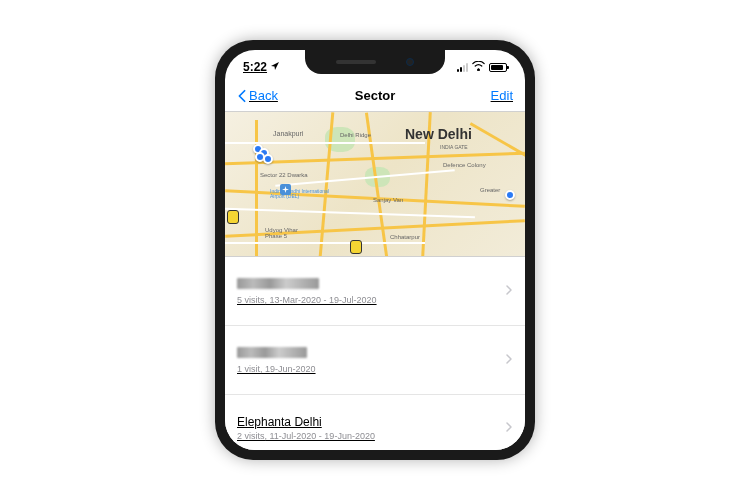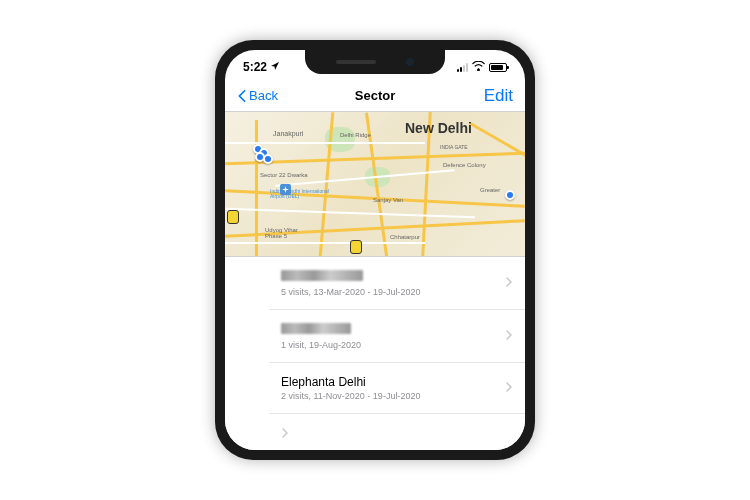--- a/index.html
+++ b/index.html
@@ -18,20 +18,21 @@
     }
     .phone-frame {
       width: 320px;
       height: 420px;
       background: #1a1a1a;
       border-radius: 38px;
       padding: 10px;
       box-shadow: 0 0 15px rgba(0,0,0,0.3);
       position: relative;
       overflow: hidden;
+      text-decoration: underline;
     }
     .phone-frame::before {
       content: '';
       position: absolute;
       left: -5px;
       top: 80px;
       width: 3px;
       height: 30px;
       background: #2a2a2a;
       border-radius: 2px 0 0 2px;
@@ -120,21 +121,21 @@
     .nav-title {
       font-size: 13px;
       font-weight: 600;
       color: #000;
       position: absolute;
       left: 50%;
       transform: translateX(-50%);
     }
     .nav-edit {
       color: #007AFF;
-      font-size: 17px;
+      font-size: 13px;
     }
     .map-container {
       width: 100%;
       height: 145px;
       position: relative;
       background: linear-gradient(135deg, #f5f0e1 0%, #ede4c7 50%, #f2ecd9 100%);
       border-bottom: 0.5px solid #d0d0d0;
       overflow: hidden;
     }
     .map-road-yellow {
@@ -191,24 +192,23 @@
       align-items: center;
       justify-content: center;
     }
     .list-container {
       width: 100%;
       background: #fff;
     }
     .list-item {
       display: flex;
       align-items: center;
-      padding: 12px 12px;
+      padding: 20px 12px;
       border-bottom: 0.5px solid #e5e5e5;
       min-height: 40px;
-      margin-left: 44px;
     }
     .list-item-content {
       flex: 1;
     }
     .list-item-title {
       font-size: 12px;
       color: #000;
       font-weight: 400;
       margin-bottom: 2px;
     }
@@ -331,21 +331,21 @@
       <div class="map-road-yellow" style="left:200px;top:0;width:3px;height:145px;transform:rotate(3deg);"></div>
       <div class="map-road-yellow" style="left:0;top:85px;width:300px;height:3px;transform:rotate(3deg);"></div>
       <div class="map-road-yellow" style="left:0;top:115px;width:300px;transform:rotate(-3deg);"></div>
       <div class="map-road-yellow" style="left:240px;top:30px;width:80px;transform:rotate(30deg);"></div>
 
       <div class="map-road-white" style="left:0;top:30px;width:200px;"></div>
       <div class="map-road-white" style="left:50px;top:65px;width:180px;transform:rotate(-5deg);"></div>
       <div class="map-road-white" style="left:0;top:100px;width:250px;transform:rotate(2deg);"></div>
       <div class="map-road-white" style="left:0;top:130px;width:200px;"></div>
 
-      <div class="map-label-big" style="left:180px;top:8px;">New Delhi</div>
+      <div class="map-label-big" style="left:180px;top:14px;">New Delhi</div>
       <div class="map-label" style="left:48px;top:18px;font-size:7px;">Janakpuri</div>
       <div class="map-label" style="left:115px;top:20px;font-size:6px;">Delhi Ridge</div>
       <div class="map-label" style="left:215px;top:32px;font-size:5px;">INDIA GATE</div>
       <div class="map-label" style="left:218px;top:50px;font-size:6px;">Defence Colony</div>
       <div class="map-label" style="left:35px;top:60px;font-size:6px;">Sector 22 Dwarka</div>
       <div class="map-label" style="left:45px;top:77px;font-size:5px;color:#4a90d9;width:60px;line-height:1;">Indira Gandhi International Airport (DEL)</div>
       <div class="map-label" style="left:148px;top:85px;font-size:6px;">Sanjay Van</div>
       <div class="map-label" style="left:255px;top:75px;font-size:6px;">Greater</div>
       <div class="map-label" style="left:40px;top:115px;font-size:6px;width:50px;line-height:1;">Udyog Vihar Phase 5</div>
       <div class="map-label" style="left:165px;top:122px;font-size:6px;">Chhatarpur</div>
@@ -369,29 +369,29 @@
     </div>
 
     <div class="list-container" id="list-root">
     <div class="list-item">
           <div class="list-item-content"><div class="list-item-title blurred" style="width: 82px;"></div><div class="list-item-subtitle">5 visits, 13-Mar-2020 - 19-Jul-2020</div></div>
           <div class="chevron"><svg width="8" height="12" viewBox="0 0 8 12">
               <path d="M2 2 L6 6 L2 10" stroke="#c7c7cc" stroke-width="1.5" fill="none" stroke-linecap="round" stroke-linejoin="round"></path>
             </svg></div>
         </div>
         <div class="list-item">
-          <div class="list-item-content"><div class="list-item-title blurred" style="width: 70px;"></div><div class="list-item-subtitle">1 visit, 19-Aug-2020</div></div>
+          <div class="list-item-content"><div class="list-item-title blurred" style="width: 70px;"></div><div class="list-item-subtitle">1 visit, 19-Jun-2020</div></div>
           <div class="chevron"><svg width="8" height="12" viewBox="0 0 8 12">
               <path d="M2 2 L6 6 L2 10" stroke="#c7c7cc" stroke-width="1.5" fill="none" stroke-linecap="round" stroke-linejoin="round"></path>
             </svg></div>
         </div>
         <div class="list-item">
           <div class="list-item-content">
             <div class="list-item-title">Elephanta Delhi</div>
-            <div class="list-item-subtitle">2 visits, 11-Nov-2020 - 19-Jul-2020</div>
+            <div class="list-item-subtitle">2 visits, 11-Jul-2020 - 19-Jun-2020</div>
           </div>
           <div class="chevron"><svg width="8" height="12" viewBox="0 0 8 12">
               <path d="M2 2 L6 6 L2 10" stroke="#c7c7cc" stroke-width="1.5" fill="none" stroke-linecap="round" stroke-linejoin="round"></path>
             </svg></div>
         </div>
         <div class="list-item">
           <div class="chevron"><svg width="8" height="12" viewBox="0 0 8 12">
               <path d="M2 2 L6 6 L2 10" stroke="#c7c7cc" stroke-width="1.5" fill="none" stroke-linecap="round" stroke-linejoin="round"></path>
             </svg></div>
         </div>

